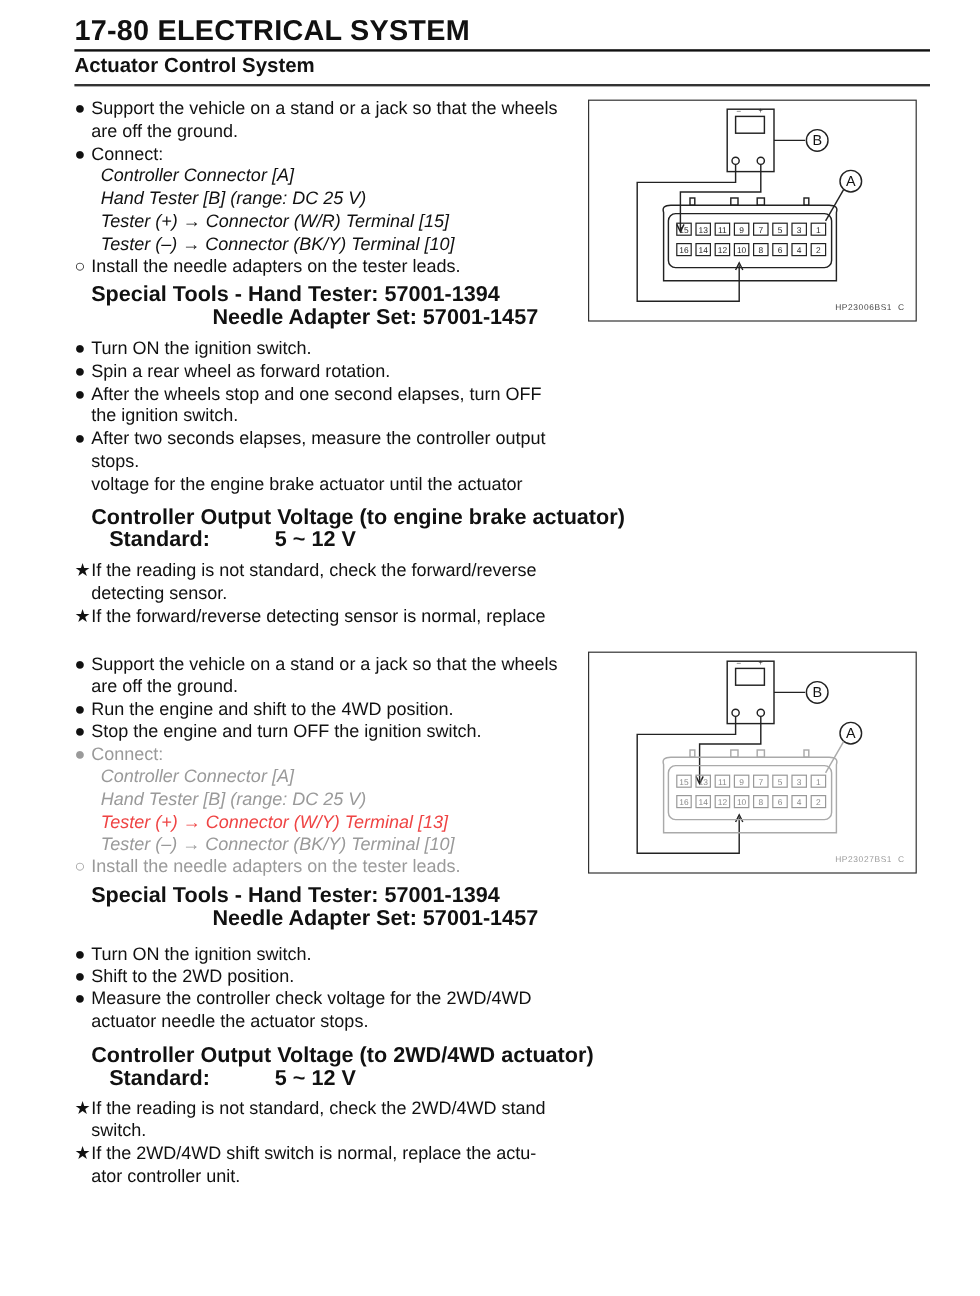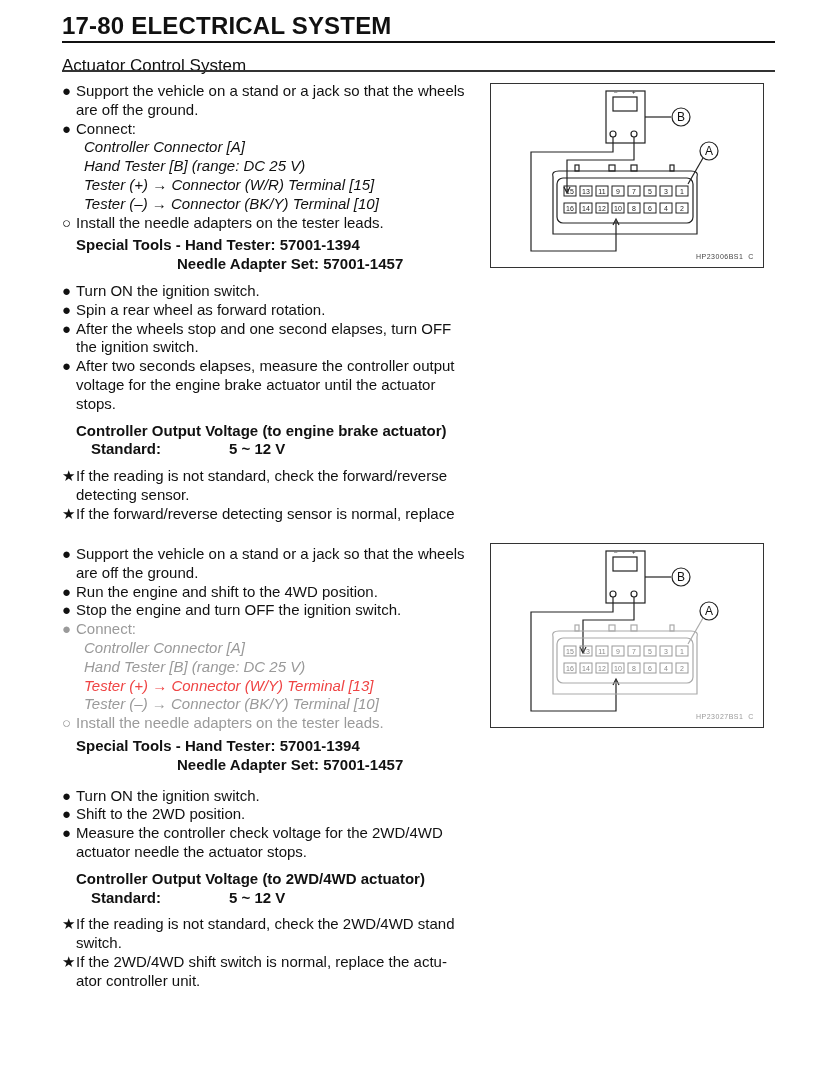--- a/index.html
+++ b/index.html
@@ -1,26 +1,26 @@
 <!DOCTYPE html>
 <html><head>
 <meta charset="utf-8">
 <style>
   html,body{margin:0;padding:0;background:#fff;}
   body{width:817px;height:1080px;position:relative;overflow:hidden;font-family:"Liberation Sans",sans-serif;color:#111;}
   .hdr{position:absolute;left:62px;top:12px;font-size:24px;font-weight:bold;letter-spacing:0.2px;}
   .rule1{position:absolute;left:62px;top:41px;width:713px;height:2px;background:#111;}
-  .sub{position:absolute;left:62px;top:45px;font-size:17px;font-weight:normal;margin-top:11px;}
+  .sub{position:absolute;left:62px;top:45px;font-size:17px;font-weight:bold;}
   .rule2{position:absolute;left:62px;top:70px;width:713px;height:2px;background:#333;}
   .col{position:absolute;left:62px;width:410px;font-size:15px;line-height:18.8px;}
   .line{position:relative;padding-left:14px;white-space:nowrap;}
   .line.cont{padding-left:14px;}
   .line.ind{padding-left:22px;font-style:italic;}
   .mk{position:absolute;left:0;top:0;width:14px;}
-  .tools{position:relative;padding-left:14px;font-weight:bold;font-size:15px;white-space:nowrap;}
+  .tools{position:relative;padding-left:14px;font-weight:bold;font-size:18px;white-space:nowrap;}
   .gap{height:8px;}
   .faded{color:#9a9a9a;}
   .fig{position:absolute;border:1.5px solid #333;background:#fff;}
   .figid{position:absolute;font-size:7px;color:#444;letter-spacing:0.5px;font-family:"Liberation Sans",sans-serif;}
   .figid.faded{color:#999;}
 </style>
 </head>
 <body>
 
 <div class="hdr">17-80 ELECTRICAL SYSTEM</div>
@@ -39,22 +39,22 @@
   <div class="line"><span class="mk">○</span><span>Install the needle adapters on the tester leads.</span></div>
   <div style="height:4px"></div>
   <div class="tools"><span>Special Tools -</span> <span>Hand Tester:  57001-1394</span></div>
   <div class="tools" style="padding-left:115px;">Needle Adapter Set:  57001-1457</div>
   <div class="gap"></div>
   <div class="line"><span class="mk">●</span><span>Turn ON the ignition switch.</span></div>
   <div class="line"><span class="mk">●</span><span>Spin a rear wheel as forward rotation.</span></div>
   <div class="line"><span class="mk">●</span><span>After the wheels stop and one second elapses, turn OFF</span></div>
   <div class="line cont">the ignition switch.</div>
   <div class="line"><span class="mk">●</span><span>After two seconds elapses, measure the controller output</span></div>
+  <div class="line cont">stops.</div>
   <div class="line cont">voltage for the engine brake actuator until the actuator</div>
-  <div class="line cont">stops.</div>
   <div class="gap"></div>
   <div class="tools">Controller Output Voltage (to engine brake actuator)</div>
   <div class="tools" style="padding-left:29px;"><span style="display:inline-block;width:138px;">Standard:</span><span>5 ~ 12 V</span></div>
   <div class="gap"></div>
   <div class="line"><span class="mk">★</span><span>If the reading is not standard, check the forward/reverse</span></div>
   <div class="line cont">detecting sensor.</div>
   <div class="line"><span class="mk">★</span><span>If the forward/reverse detecting sensor is normal, replace</span></div>
 </div>
 
 <div class="col" style="top:545px;">

